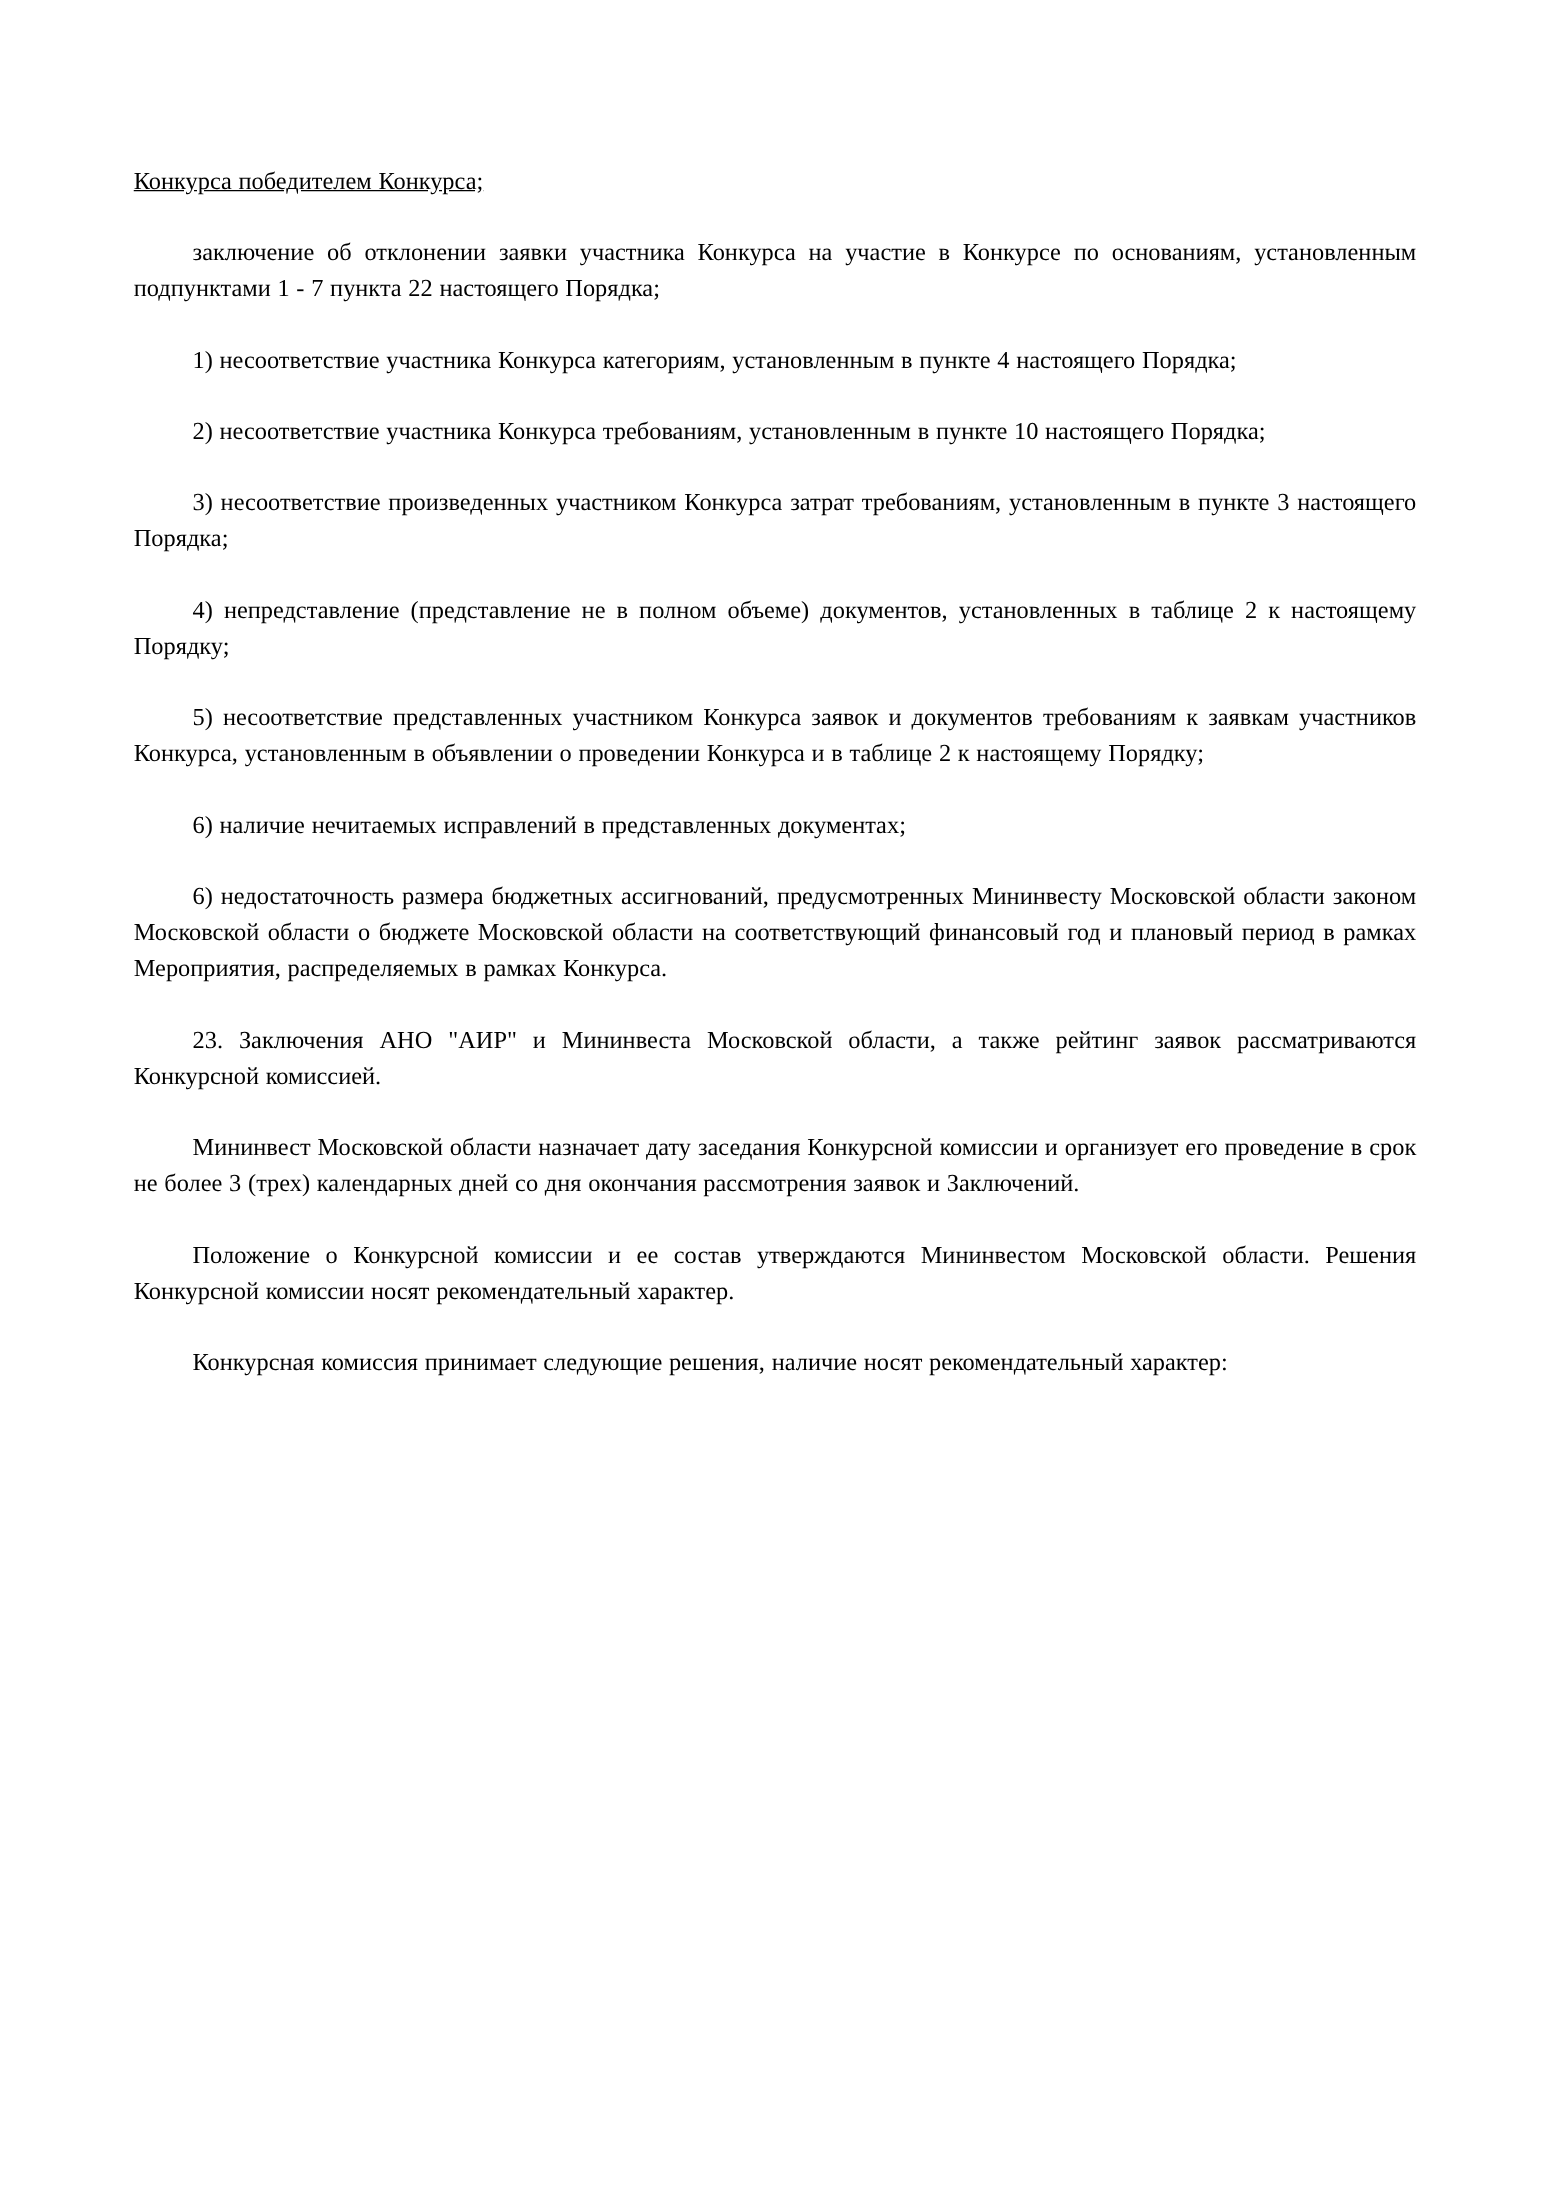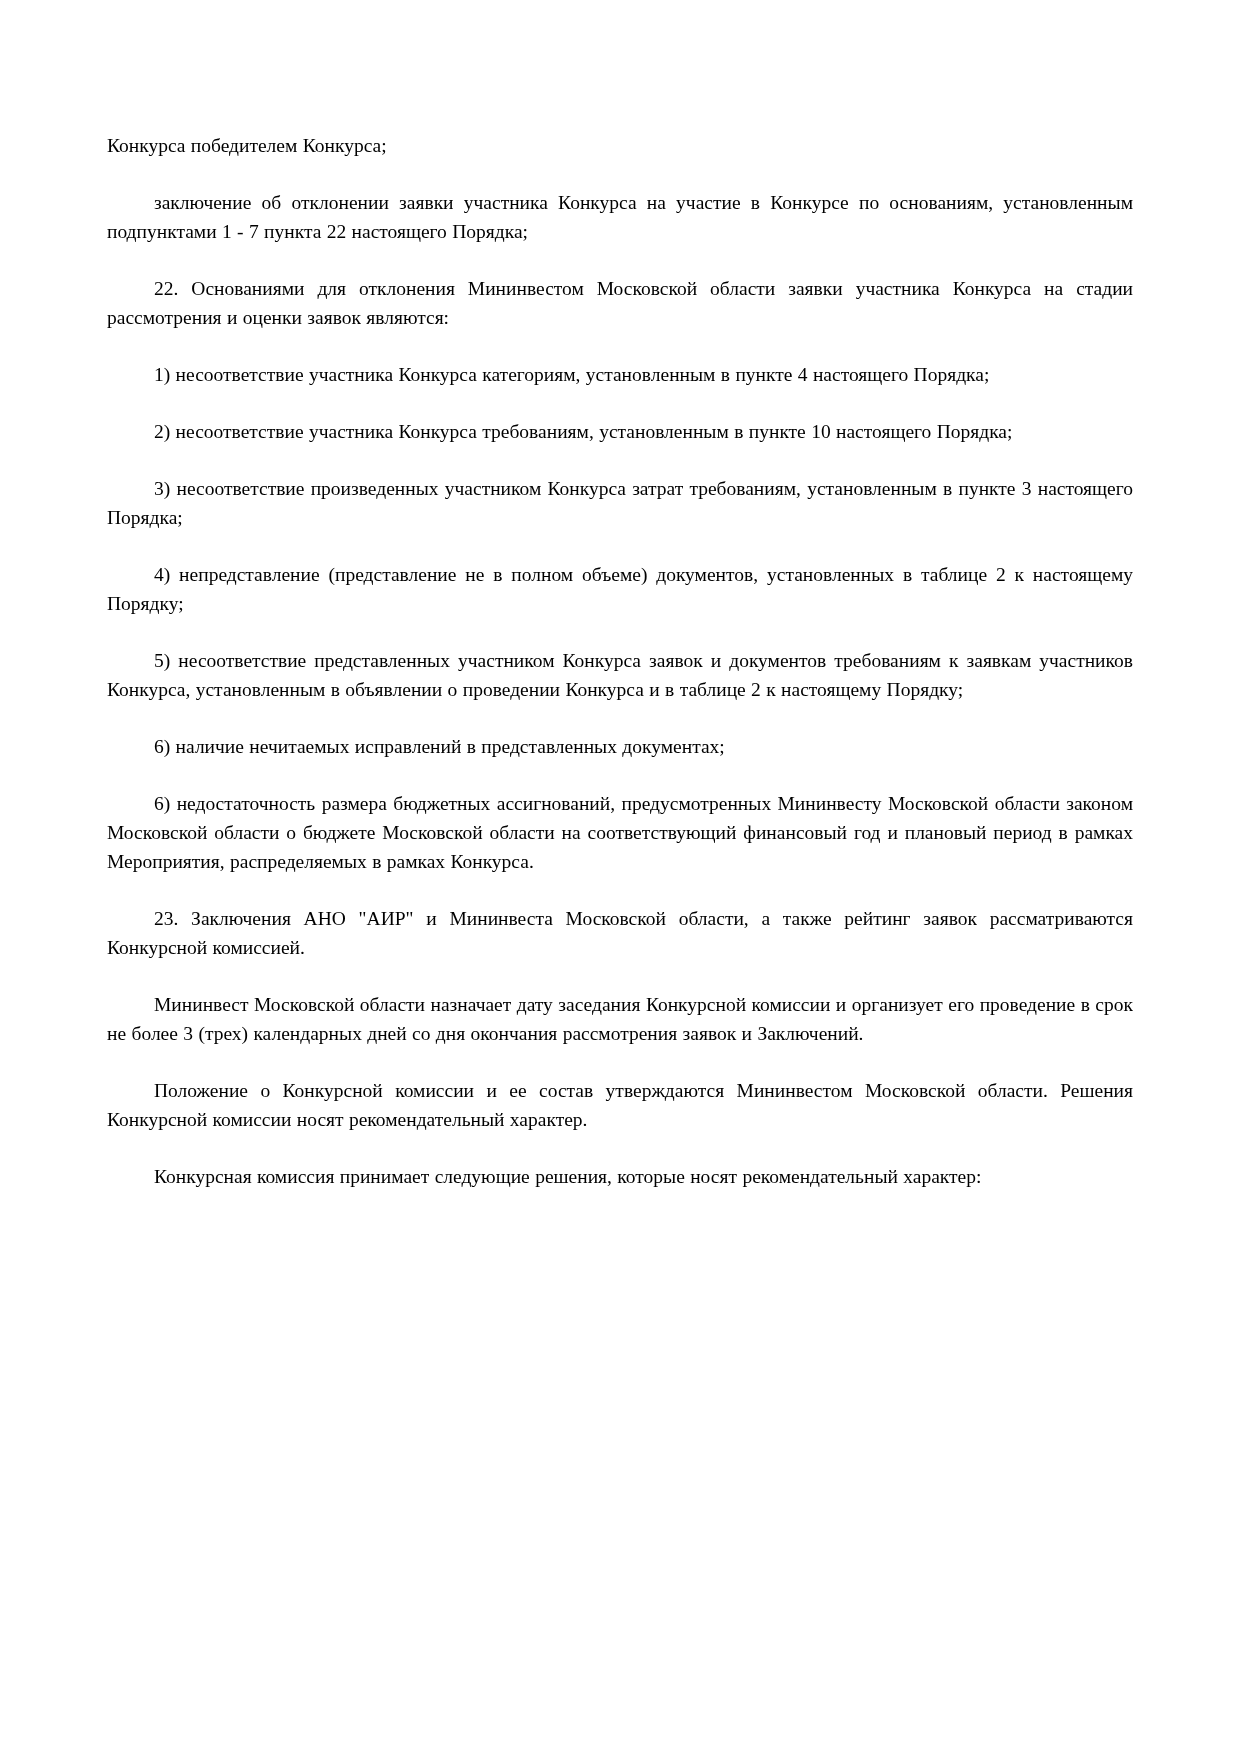--- a/index.html
+++ b/index.html
@@ -22,33 +22,33 @@
     overflow: hidden;
   }
   .page p {
     margin: 0 0 28px 0;
     text-align: justify;
     text-indent: 47px;
     word-spacing: 0.5px;
   }
   .page p.no-indent {
     text-indent: 0;
+    text-decoration: underline;
   }
 </style>
 </head>
 <body>
 
 <div class="page">
   <p class="no-indent">Конкурса победителем Конкурса;</p>
   <p>заключение об отклонении заявки участника Конкурса на участие в Конкурсе по основаниям, установленным подпунктами 1 - 7 пункта 22 настоящего Порядка;</p>
-  <p>22. Основаниями для отклонения Мининвестом Московской области заявки участника Конкурса на стадии рассмотрения и оценки заявок являются:</p>
   <p>1) несоответствие участника Конкурса категориям, установленным в пункте 4 настоящего Порядка;</p>
   <p>2) несоответствие участника Конкурса требованиям, установленным в пункте 10 настоящего Порядка;</p>
   <p>3) несоответствие произведенных участником Конкурса затрат требованиям, установленным в пункте 3 настоящего Порядка;</p>
   <p>4) непредставление (представление не в полном объеме) документов, установленных в таблице 2 к настоящему Порядку;</p>
   <p>5) несоответствие представленных участником Конкурса заявок и документов требованиям к заявкам участников Конкурса, установленным в объявлении о проведении Конкурса и в таблице 2 к настоящему Порядку;</p>
   <p>6) наличие нечитаемых исправлений в представленных документах;</p>
   <p>6) недостаточность размера бюджетных ассигнований, предусмотренных Мининвесту Московской области законом Московской области о бюджете Московской области на соответствующий финансовый год и плановый период в рамках Мероприятия, распределяемых в рамках Конкурса.</p>
   <p>23. Заключения АНО "АИР" и Мининвеста Московской области, а также рейтинг заявок рассматриваются Конкурсной комиссией.</p>
   <p>Мининвест Московской области назначает дату заседания Конкурсной комиссии и организует его проведение в срок не более 3 (трех) календарных дней со дня окончания рассмотрения заявок и Заключений.</p>
   <p>Положение о Конкурсной комиссии и ее состав утверждаются Мининвестом Московской области. Решения Конкурсной комиссии носят рекомендательный характер.</p>
-  <p>Конкурсная комиссия принимает следующие решения, которые носят рекомендательный характер:</p>
+  <p>Конкурсная комиссия принимает следующие решения, наличие носят рекомендательный характер:</p>
 </div>
 
 </body></html>

